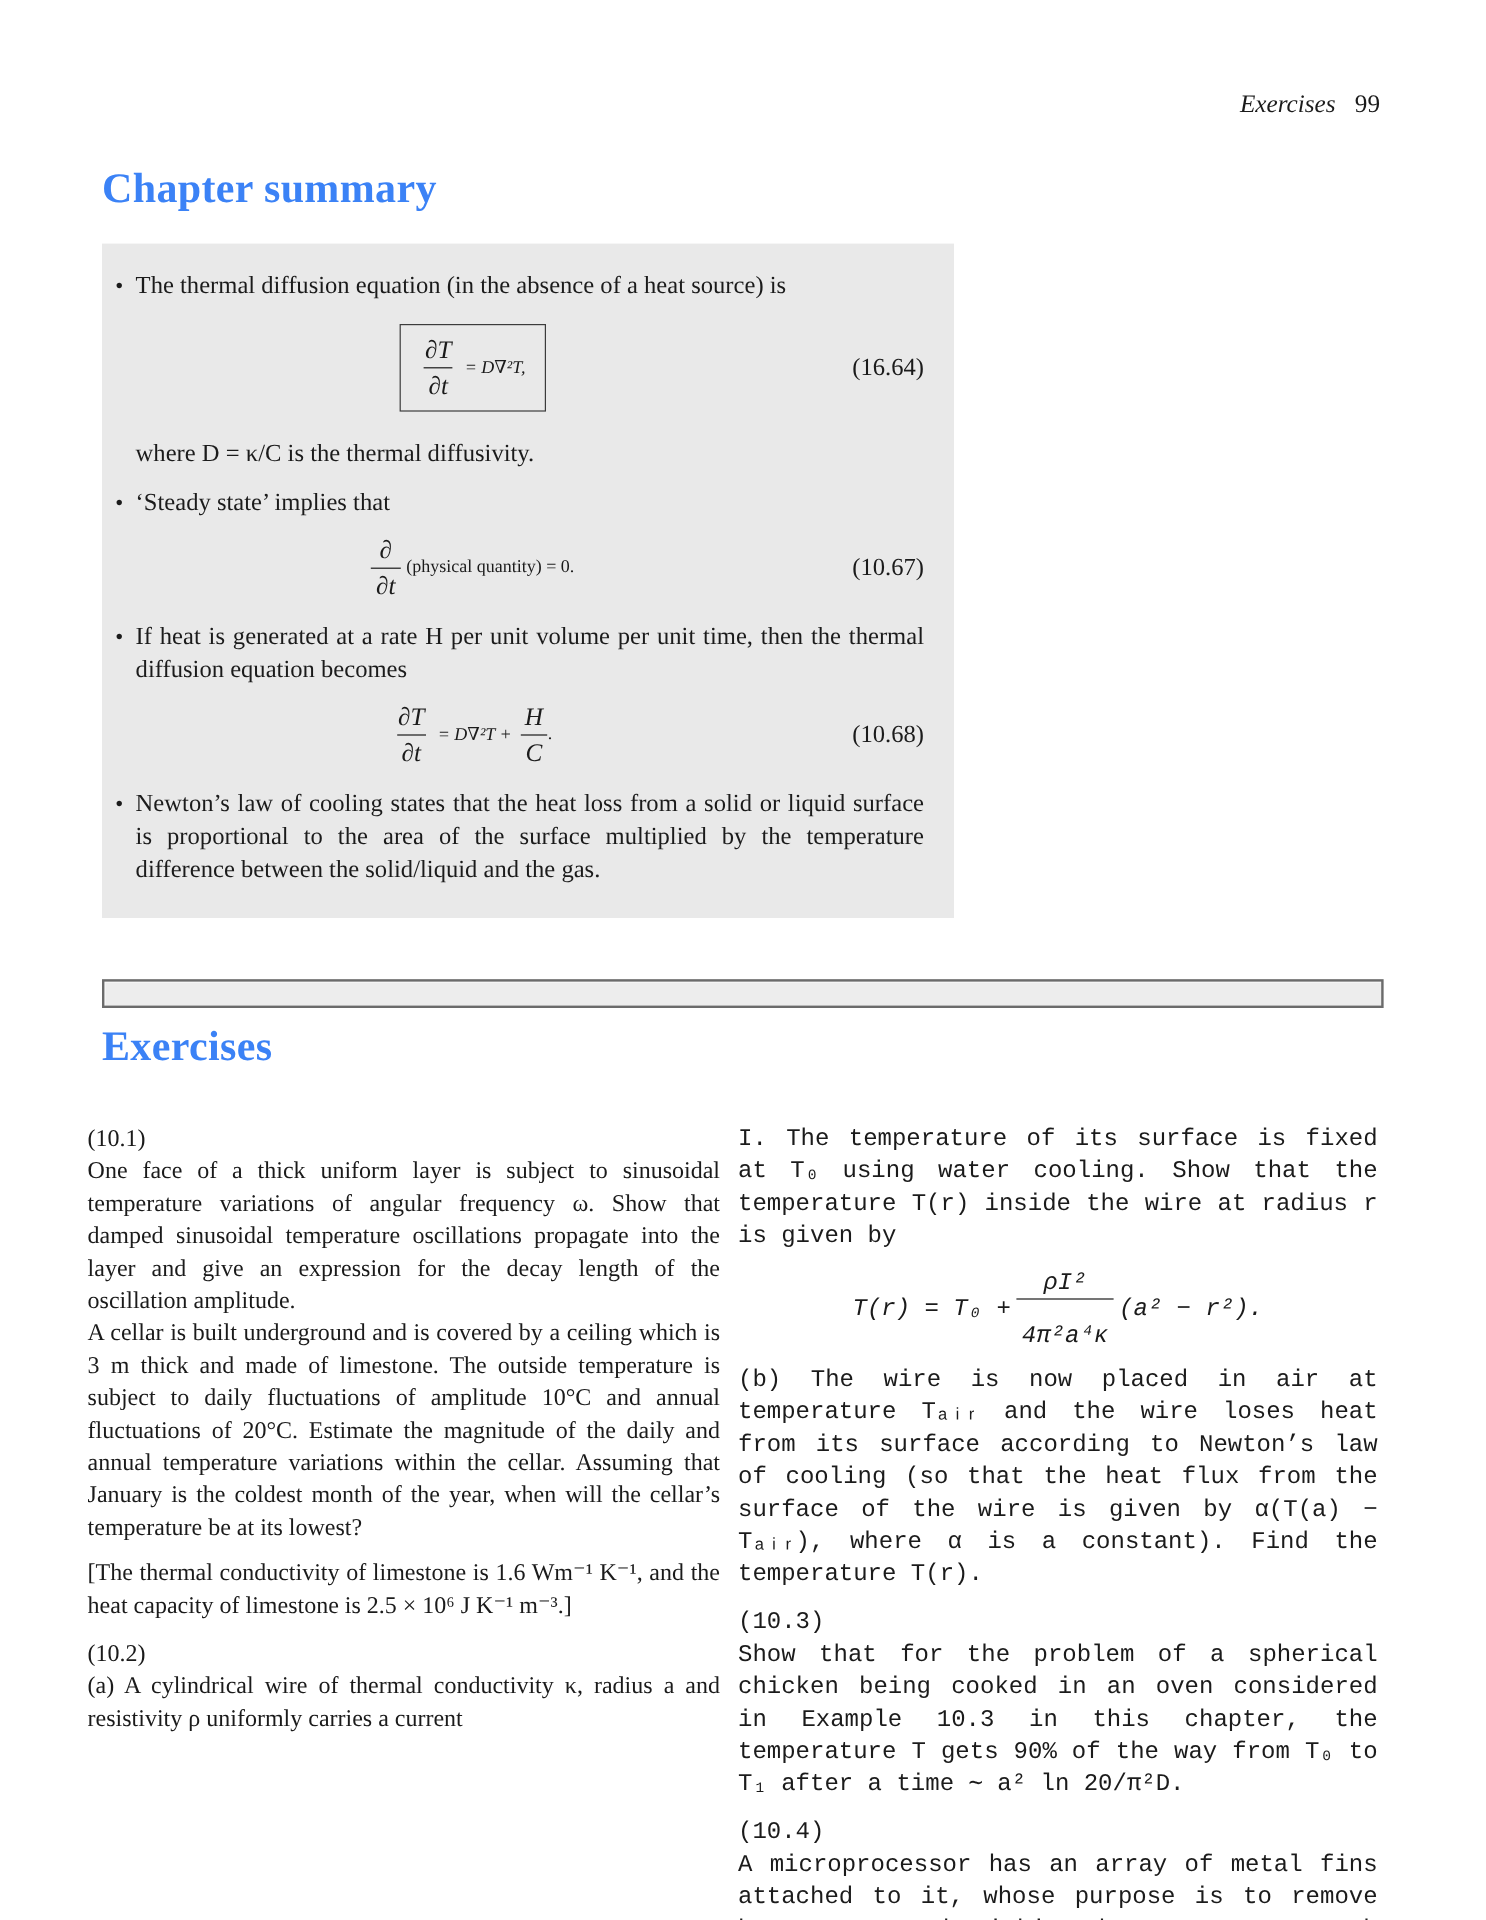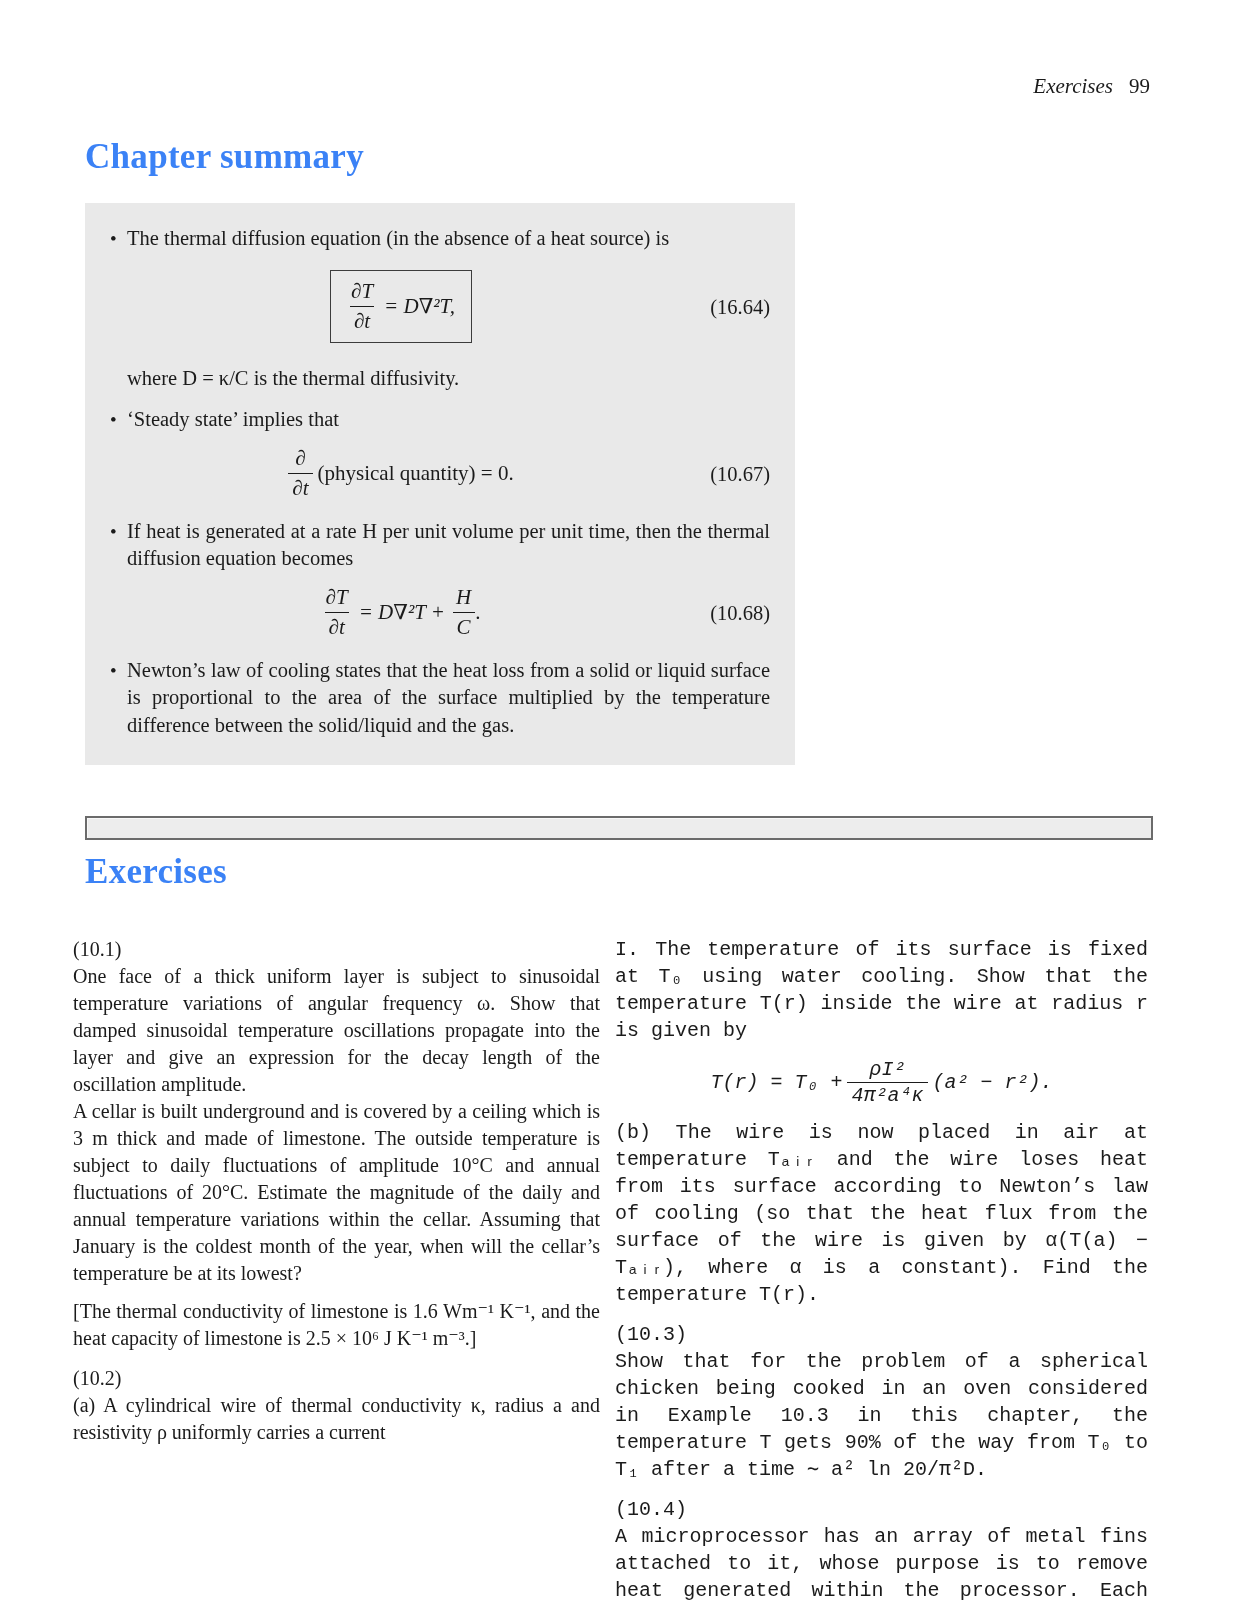--- a/index.html
+++ b/index.html
@@ -28,21 +28,21 @@
     color: #3b82f6;
   }
   .h1.summary-title { top: 137px; }
   .h1.exercises-title { top: 852px; }
 
   
   .summary-box {
     position: absolute; left: 85px; top: 203px;
     width: 710px; min-height: 540px;
     background: #e9e9e9;
-    padding: 22px 25px 26px 25px;
+    padding: 22px 25px 26px 11px;
   }
   .sbullet { display: flex; font-size: 20.5px; line-height: 27.5px; }
   .sbullet .dot { flex: none; width: 17px; }
   .sbullet .dot::before { content: "•"; font-size: 19px; }
   .sbullet .btext { flex: 1; text-align: justify; }
   .plain-line { font-size: 20.5px; line-height: 27.5px; margin-left: 17px; }
 
   .mt14 { margin-top: 14px; }
   .mt12 { margin-top: 12px; }
   .mt10 { margin-top: 10px; }
@@ -51,21 +51,21 @@
   .eqrow { position: relative; display: flex; align-items: center; }
   .eqrow .fwrap { flex: 1; display: flex; justify-content: center; align-items: center; margin-right: 78px; }
   .eqrow .eqnum {
     position: absolute; right: 0; top: 50%; transform: translateY(-50%);
     font-size: 20.5px;
   }
   .eqrow.h86 { height: 92px; margin-top: 8px; }
   .eqrow.h64 { height: 68px; margin-top: 6px; }
   .mi { font-style: italic; }
   .mathtext { font-style: normal; }
-  .eqsize { font-size: 21px; }
+  .eqsize { font-size: 15px; }
   .eqbox {
     border: 1px solid #3c3c3c;
     padding: 9px 16px;
     display: inline-flex; align-items: center;
   }
   .frac {
     display: inline-flex; flex-direction: column; align-items: center;
     vertical-align: middle; line-height: 23px; font-size: 21px;
   }
   .frac .fnum { display: block; padding: 0 4px 3px; }
@@ -92,21 +92,21 @@
   .col-right .exlabel { width: 62px; }
   .exbody { flex: 1; text-align: justify; }
   .exbody p { margin: 0; }
   .exbody p.p-gap { margin-top: 11px; }
   .exeq {
     display: flex; justify-content: center; align-items: center;
     margin: 15px 0 13px; text-align: center;
   }
   .exeq .frac { font-size: 20px; line-height: 21px; margin: 0 5px; }
   .exeq .frac .fnum { padding-bottom: 2px; }
-  .exeq .frac .fden { padding-top: 2px; }
+  .exeq .frac .fden { padding-top: 20px; }
 </style>
 </head>
 <body>
 
 <div class="page">
 
   <div class="running-header">
     <span class="section">Exercises</span>
     <span class="pageno">99</span>
   </div>

